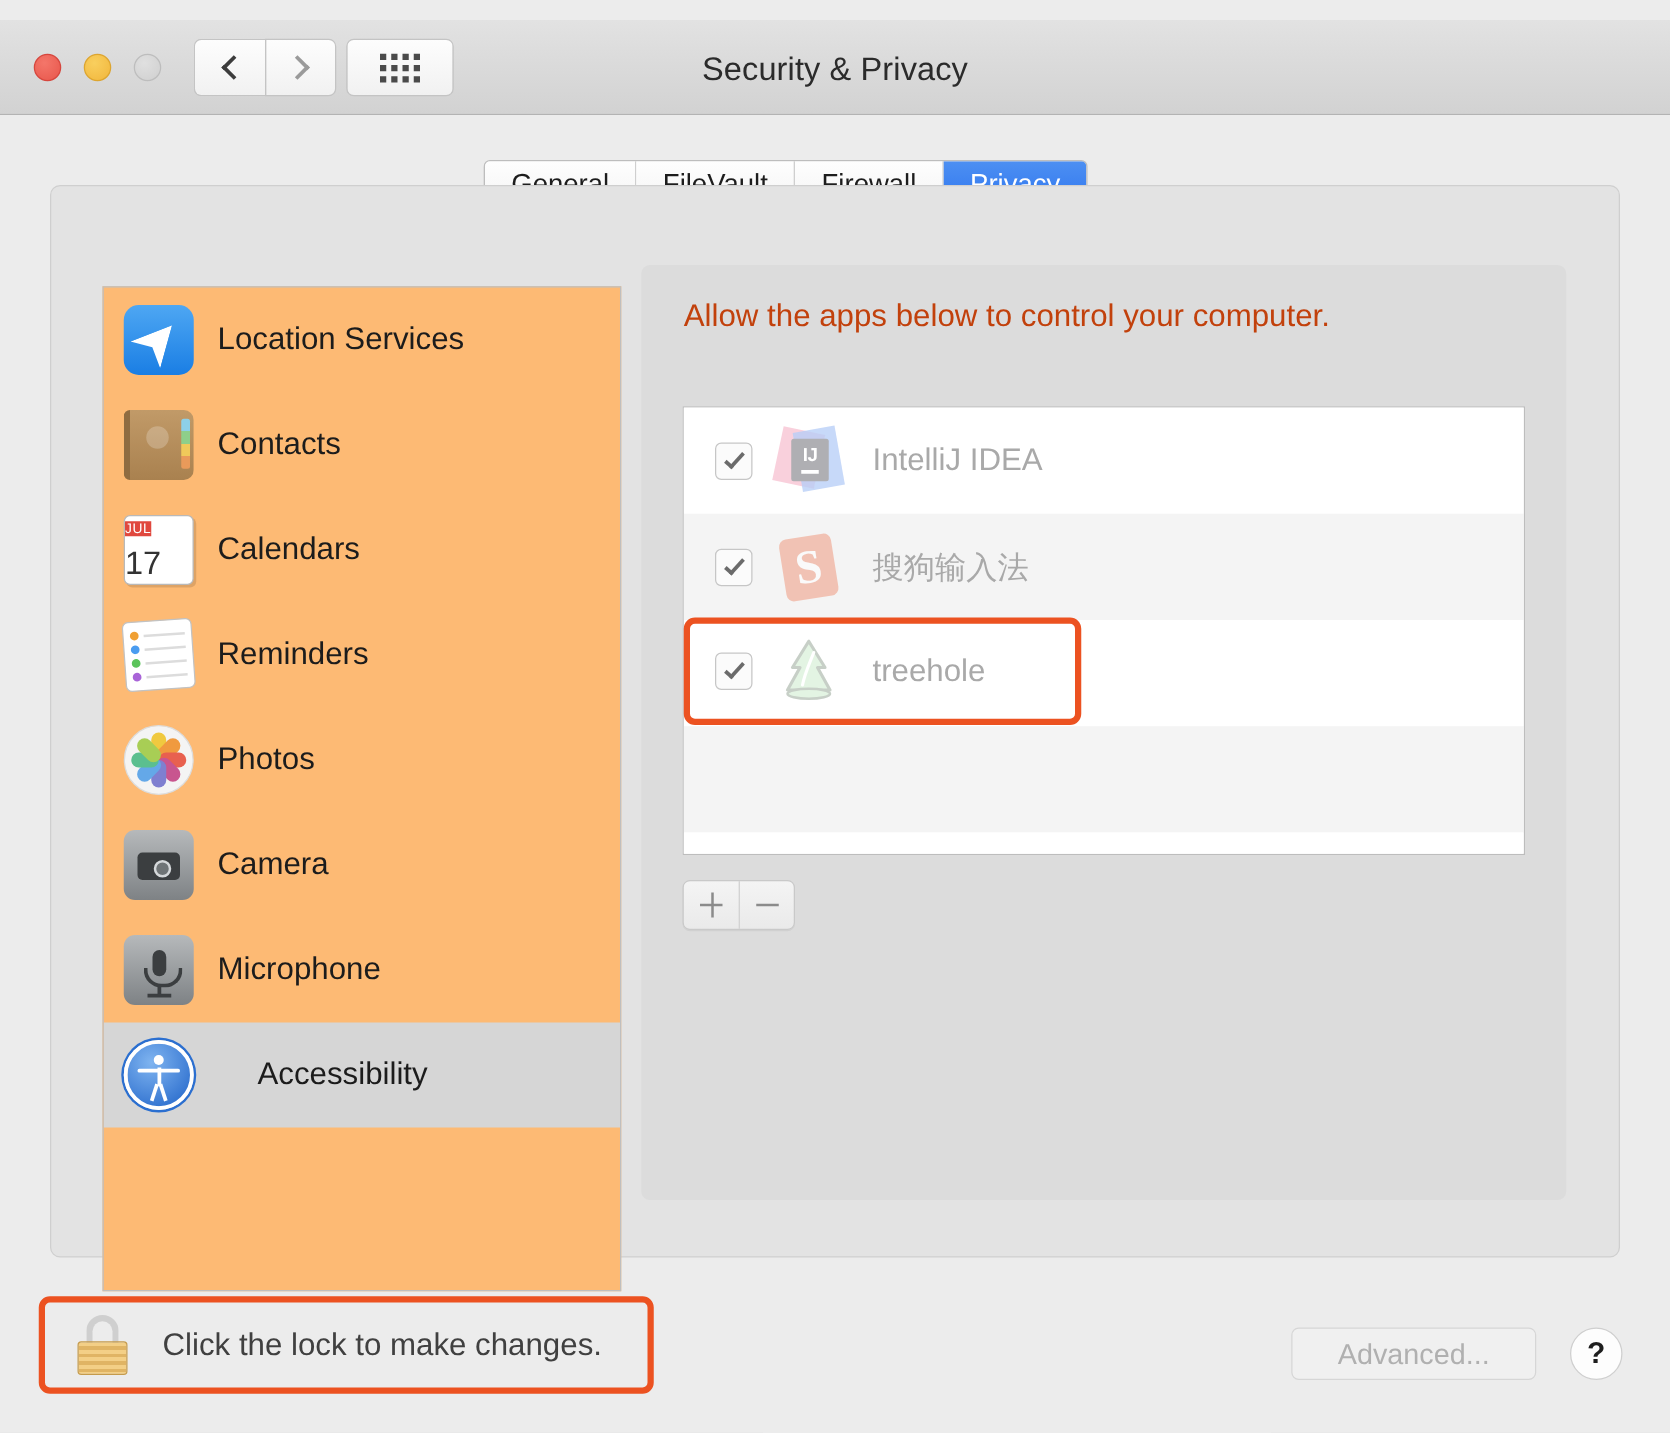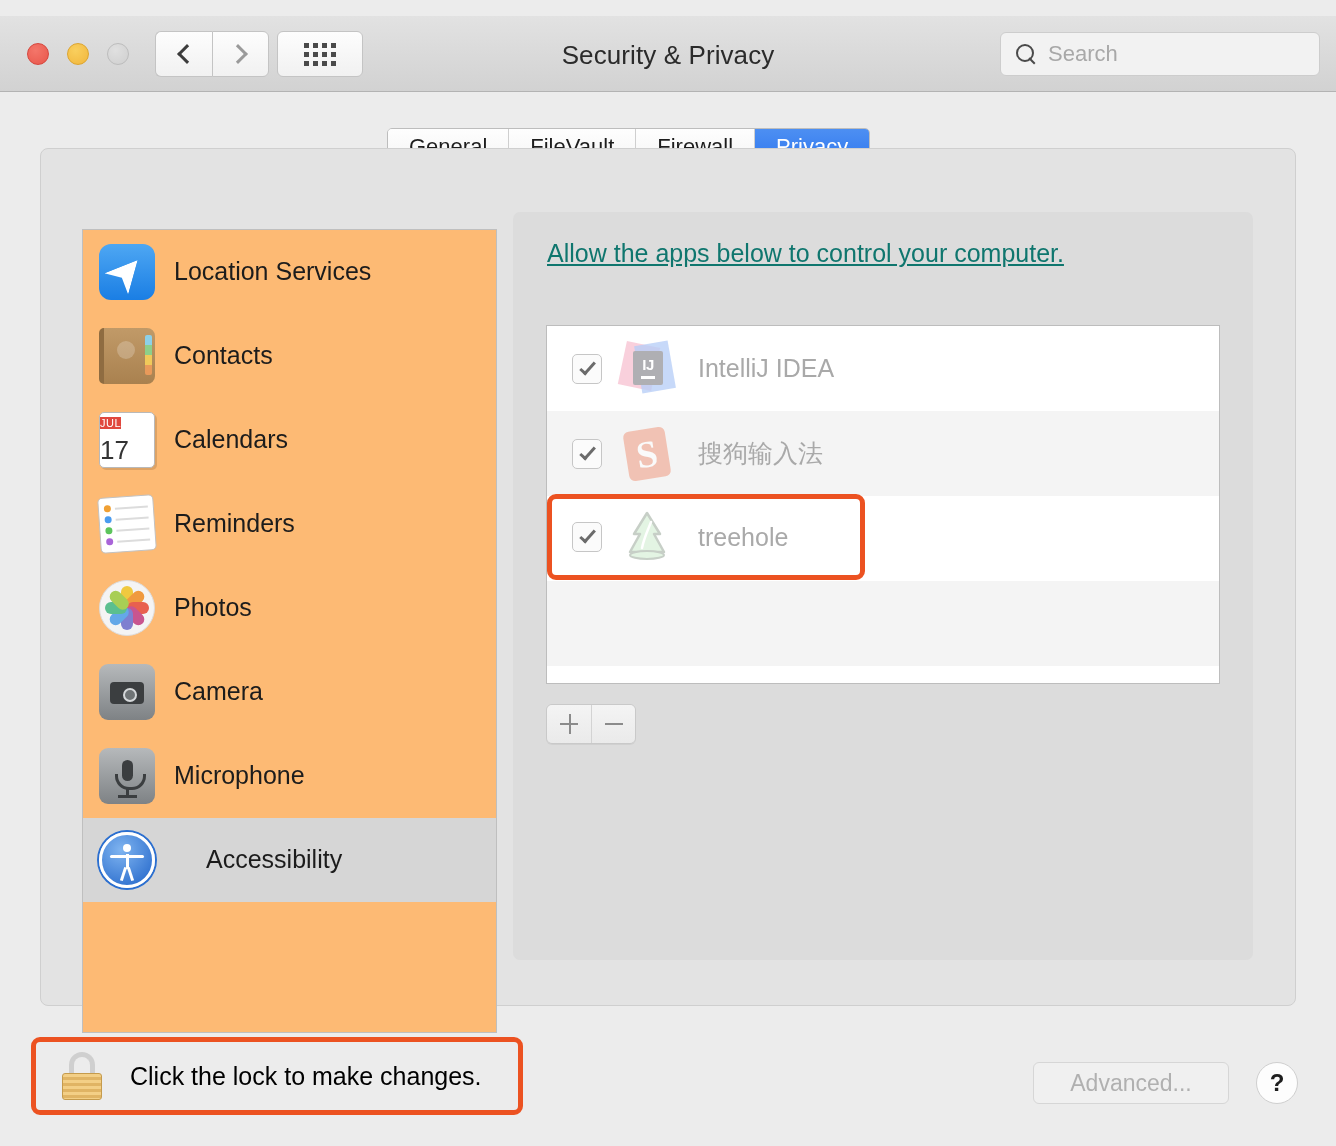--- a/index.html
+++ b/index.html
@@ -153,21 +153,21 @@
   .ic-access .lg2 { position:absolute; left:27px; top:32px; width:3px; height:14px; background:#fff; transform: rotate(-18deg); }
   .ic-folder { background:#8ecdf0; border-radius: 3px 6px 5px 5px; }
   .ic-folder::before { content:""; position:absolute; left:0; top:0; width:25px; height:10px; background:#7cc3ec; border-radius:3px 6px 0 0; }
   .ic-folder::after { content:""; position:absolute; left:0; bottom:0; width:100%; height:4px; background:#7cc3ec; border-radius:0 0 5px 5px; }
 
   
   .rightpanel {
     position: absolute; left: 472px; top: 63px; width: 740px; height: 748px;
     background: #dcdcdc; border-radius: 7px;
   }
-  .panel-head { font-size: 25px; color: #0f766e; padding: 27px 0 0 34px; text-decoration: underline; }
+  .panel-head { font-size: 25px; color: #c2410c; padding: 27px 0 0 34px; }
 
   .applist {
     position: absolute; left: 33px; top: 113px; width: 674px; height: 359px;
     background: #fff; border: 1px solid #bdbdbd; overflow: hidden;
   }
   .app-row { height: 85px; display: flex; align-items: center; padding-left: 25px; }
   .app-row.odd  { background: #fff; }
   .app-row.even { background: #f4f4f4; }
   .checkbox {
     width: 30px; height: 30px; flex: 0 0 auto;
@@ -221,21 +221,21 @@
   .lock-ico .shackle {
     position: absolute; left: 13px; top: 2px; width: 26px; height: 26px;
     border: 5px solid #cfcfcf; border-bottom: none; border-radius: 14px 14px 0 0;
     background: transparent;
   }
   .lock-ico .body {
     position: absolute; left: 6px; top: 23px; width: 40px; height: 27px; border-radius: 3px;
     background: repeating-linear-gradient(to bottom,#f3cf86 0 3px,#e0b464 3px 6px);
     border: 1px solid #c59b4c;
   }
-  .lock-text { margin-left: 22px; font-size: 25px; color: #000000; }
+  .lock-text { margin-left: 22px; font-size: 25px; color: #404040; }
 
   .advanced {
     position: absolute; left: 1033px; top: 1062px; width: 196px; height: 42px;
     background: #f0f0f0; border: 1px solid #d6d6d6; border-radius: 6px;
     display: flex; align-items: center; justify-content: center;
     font-size: 23px; color: #b0b0b0;
   }
   .helpbtn {
     position: absolute; left: 1256px; top: 1062px; width: 42px; height: 42px;
     background: #fdfdfd; border: 1px solid #cfcfcf; border-radius: 50%;
@@ -275,24 +275,20 @@
         <i></i>
       <i></i>
         <i></i>
         <i></i>
         <i></i>
     </span>
   </div>
 
   <div class="wintitle">Security &amp; Privacy</div>
 
-  <div class="searchfield">
-    <span class="search-ico"></span>
-    <span class="search-ph">Search</span>
-  </div>
 </div>
 
 <div class="tabs">
   <div class="tab">General</div>
   <div class="tab">FileVault</div>
   <div class="tab">Firewall</div>
   <div class="tab active">Privacy</div>
 </div>
 
 <div class="contentbox">

